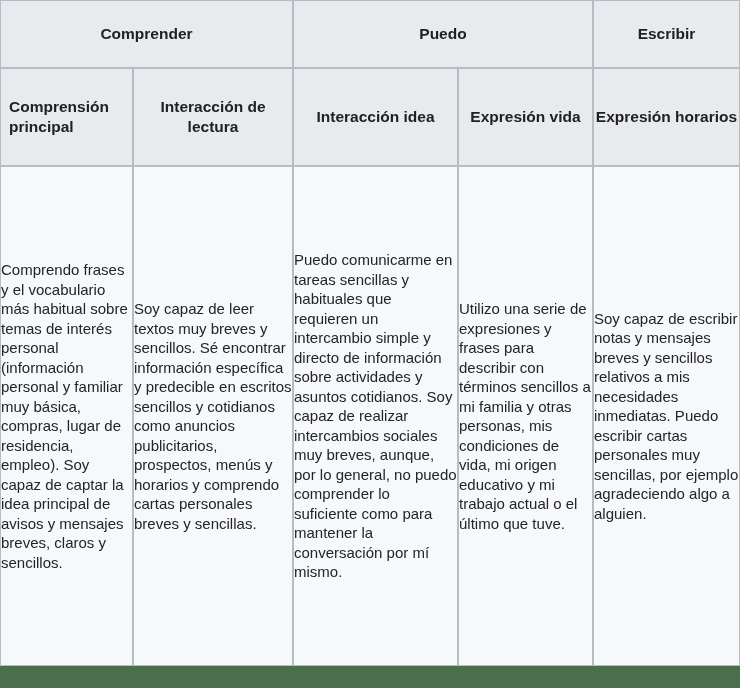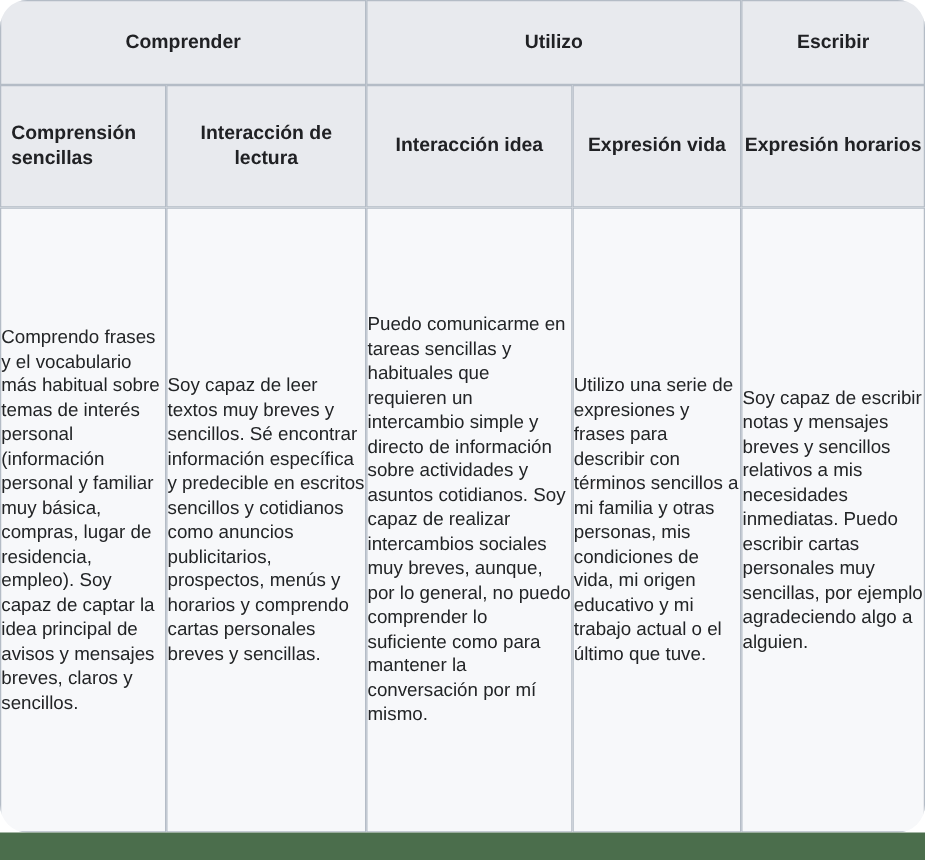--- a/index.html
+++ b/index.html
@@ -24,21 +24,20 @@
   }
 
   .table-wrap {
     position: absolute;
     left: 0;
     top: 0;
     width: 740px;
     height: 666px;
     box-sizing: border-box;
     overflow: hidden;
-    border-radius: 22px;
   }
 
   table.cefr {
     border-collapse: separate;
     border-spacing: 0;
     table-layout: fixed;
     width: 740px;
     height: 666px;
   }
 
@@ -120,25 +119,25 @@
       <colgroup>
         <col class="c1">
         <col class="c2">
         <col class="c3">
         <col class="c4">
         <col class="c5">
       </colgroup>
       <tbody>
         <tr>
           <td class="group-head" colspan="2">Comprender</td>
-          <td class="group-head" colspan="2">Utilizo</td>
+          <td class="group-head" colspan="2">Puedo</td>
           <td class="group-head">Escribir</td>
         </tr>
         <tr>
-          <td class="skill-head left-align">Comprensión sencillas</td>
+          <td class="skill-head left-align">Comprensión principal</td>
           <td class="skill-head">Interacción de lectura</td>
           <td class="skill-head">Interacción idea</td>
           <td class="skill-head">Expresión vida</td>
           <td class="skill-head">Expresión horarios</td>
         </tr>
         <tr>
           <td class="descriptor">
             <p>Comprendo frases y el vocabulario más habitual sobre temas de interés personal (información personal y familiar muy básica, compras, lugar de residencia, empleo). Soy capaz de captar la idea principal de avisos y mensajes breves, claros y sencillos.</p>
           </td>
           <td class="descriptor">

